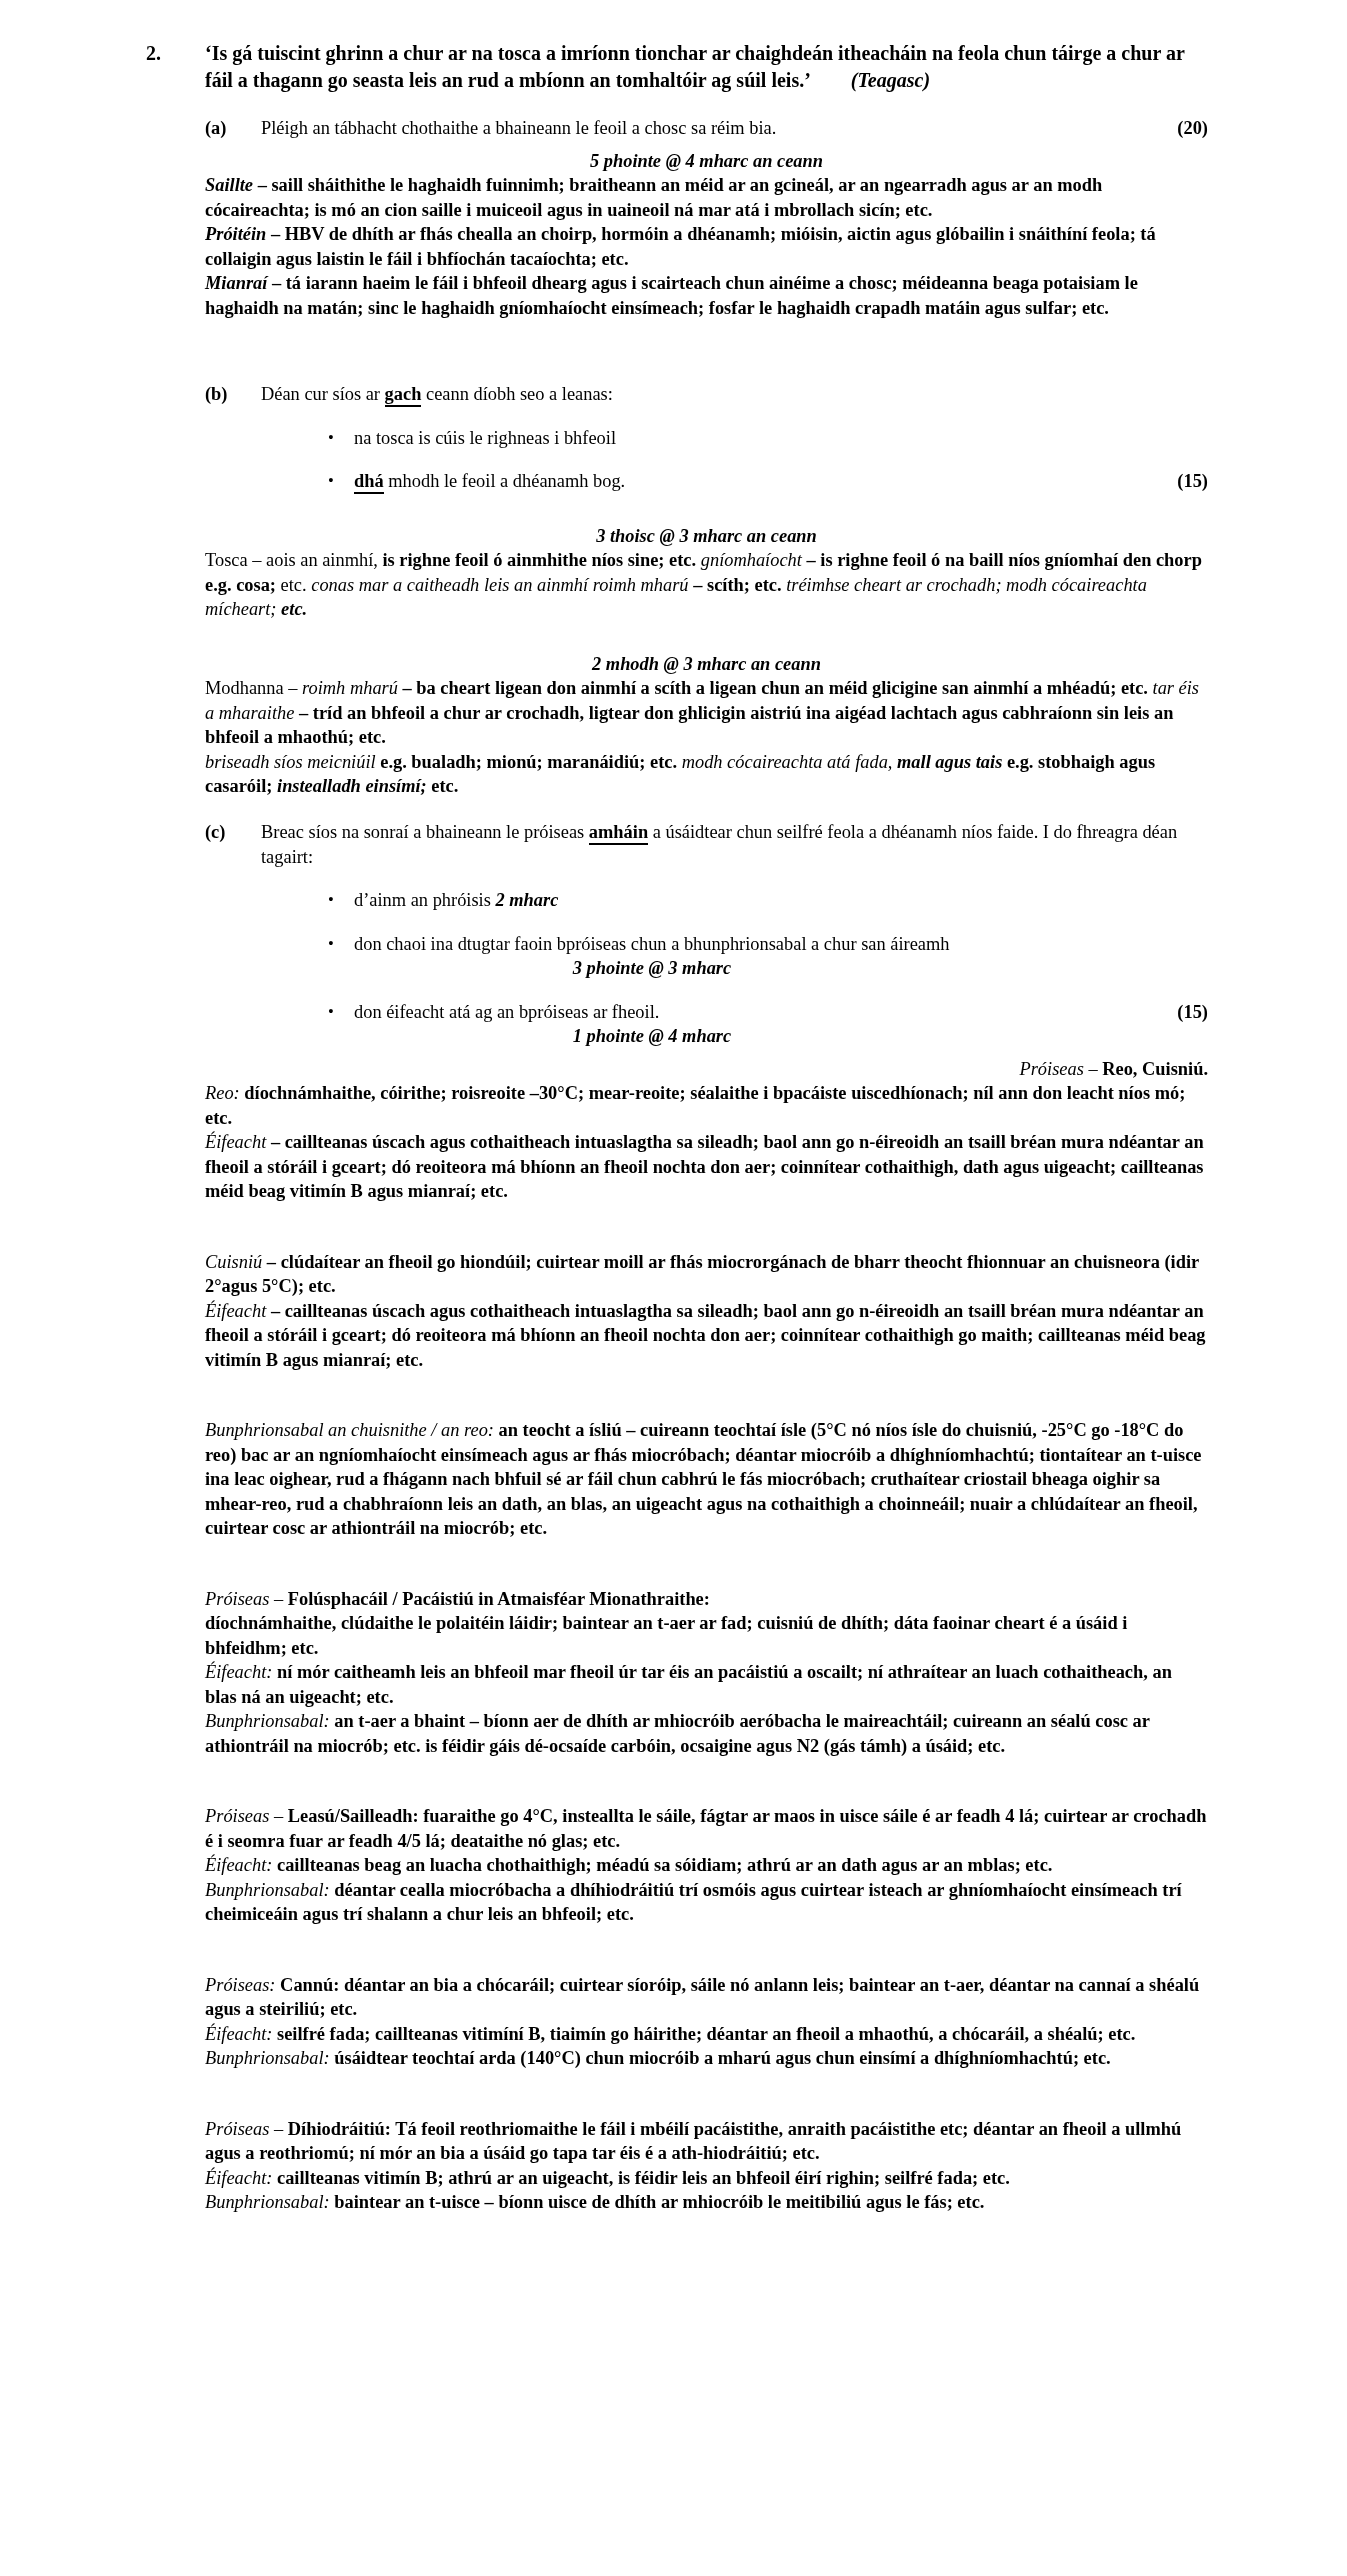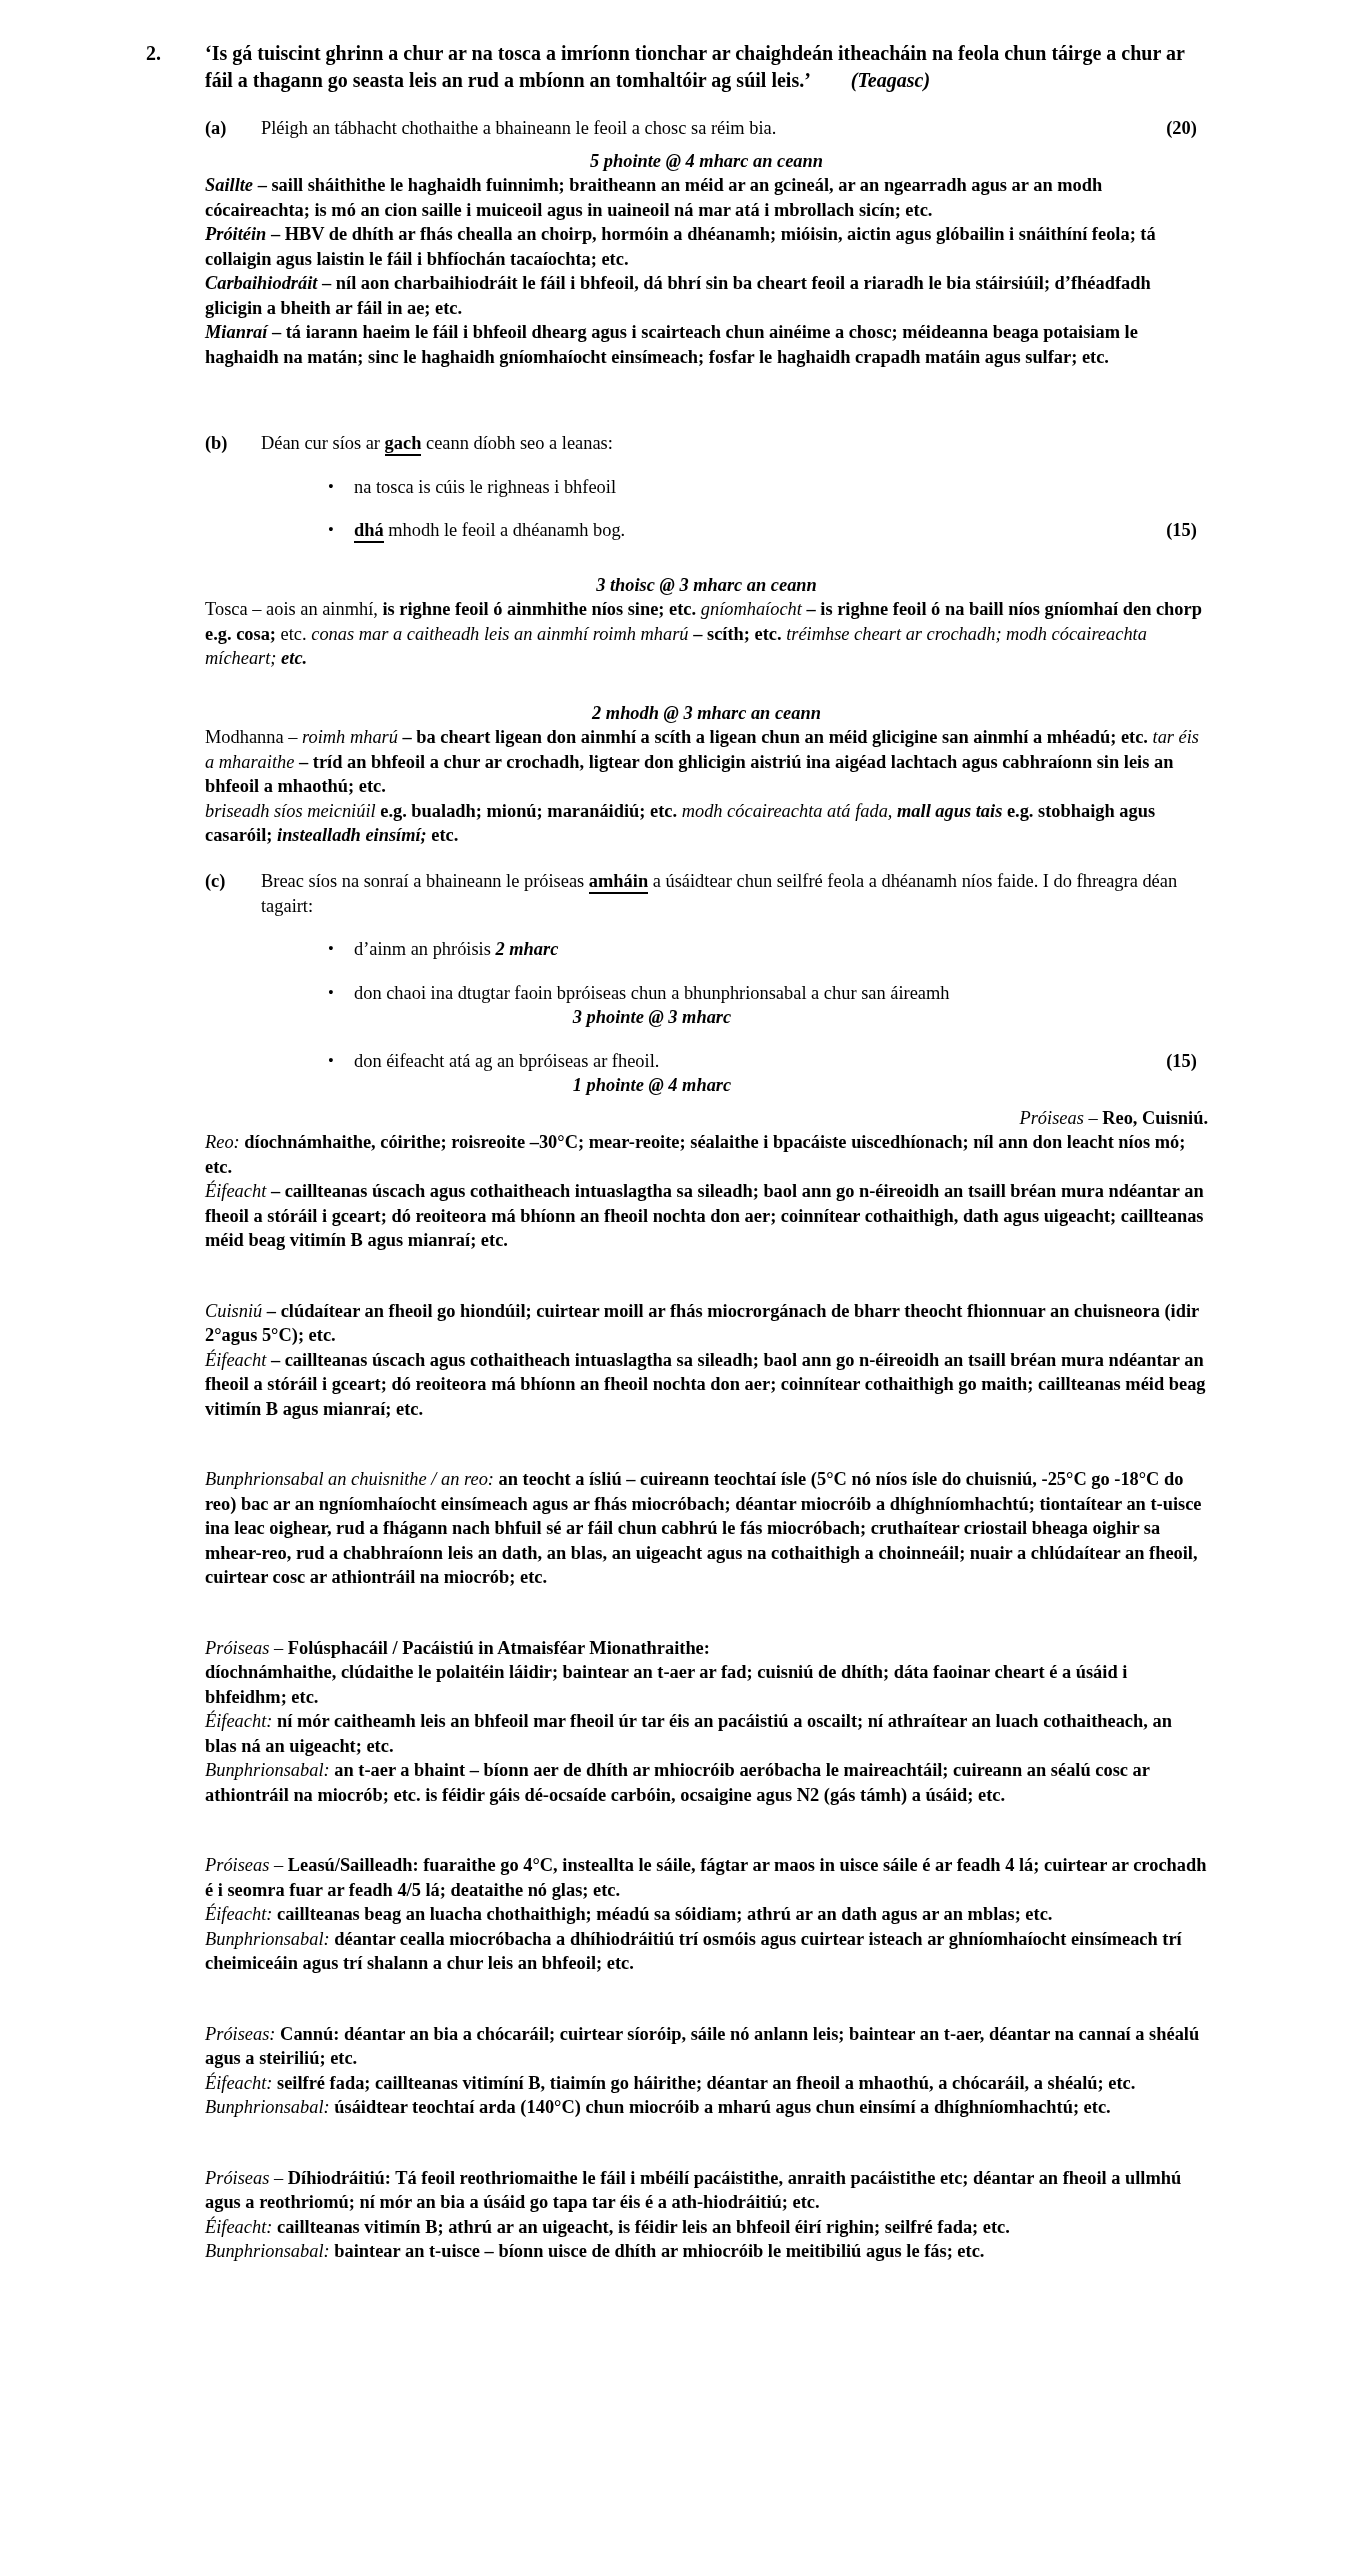--- a/index.html
+++ b/index.html
@@ -18,21 +18,21 @@
   .s-bu{font-weight:bold;border-bottom:2.2px solid #000;padding-bottom:1px;}
   .s-isp{font-style:italic;margin-left:40px;}
   
   .question{display:flex;font-size:20px;line-height:27px;font-weight:bold;width:980px;}
   .q-num{flex:0 0 59px;margin-left:-59px;}
   .q-text{flex:1;}
   .part{display:flex;margin-top:21.6px;align-items:flex-start;}
   .part.wide{margin-top:62px;}
   .part-marker{flex:0 0 56px;font-weight:bold;}
   .part-text{flex:1;}
-  .part-marks{flex:0 0 53px;margin-left:5.8px;font-weight:bold;text-align:center;}
+  .part-marks{flex:0 0 53px;margin-left:5.8px;font-weight:bold;text-align:right;}
   .heading{text-align:center;font-weight:bold;font-style:italic;margin-top:30px;}
   .heading.tight{margin-top:8.6px;}
   .bullet{display:flex;margin-top:19px;padding-left:123px;align-items:flex-start;}
   .bullet-dot{flex:0 0 26px;font-size:16.6px;}
   .bullet-text{flex:1;}
   .bullet-heading{width:894px;text-align:center;font-weight:bold;font-style:italic;}
   .para{margin:0;}
   .para.lead{margin-top:8px;text-align:right;}
   .gap{height:46px;}
 </style>
@@ -46,21 +46,20 @@
         <span class="q-text"><span class="s-b">‘Is gá tuiscint ghrinn a chur ar na tosca a imríonn tionchar ar chaighdeán itheacháin na feola chun táirge a chur ar fáil a thagann go seasta leis an rud a mbíonn an tomhaltóir ag súil leis.’</span><span class="s-isp">(Teagasc)</span></span>
       </div>
       <div class="part">
         <span class="part-marker">(a)</span>
         <span class="part-text"><span class="s-r">Pléigh an tábhacht chothaithe a bhaineann le feoil a chosc sa réim bia.</span></span>
         <span class="part-marks">(20)</span>
       </div>
       <div class="heading tight">5 phointe @ 4 mharc an ceann</div>
       <div class="para"><span class="s-bi">Saillte</span><span class="s-b"> – saill sháithithe le haghaidh fuinnimh; braitheann an méid ar an gcineál, ar an ngearradh agus ar an modh cócaireachta; is mó an cion saille i muiceoil agus in uaineoil ná mar atá i mbrollach sicín; etc.</span></div>
       <div class="para"><span class="s-bi">Próitéin</span><span class="s-b"> – HBV de dhíth ar fhás chealla an choirp, hormóin a dhéanamh; mióisin, aictin agus glóbailin i snáithíní feola; tá collaigin agus laistin le fáil i bhfíochán tacaíochta; etc.</span></div>
-      <div class="para"><span class="s-bi">Carbaihiodráit</span><span class="s-b"> – níl aon charbaihiodráit le fáil i bhfeoil, dá bhrí sin ba cheart feoil a riaradh le bia stáirsiúil; d’fhéadfadh glicigin a bheith ar fáil in ae; etc.</span></div>
       <div class="para"><span class="s-bi">Mianraí</span><span class="s-b"> – tá iarann haeim le fáil i bhfeoil dhearg agus i scairteach chun ainéime a chosc; méideanna beaga potaisiam le haghaidh na matán; sinc le haghaidh gníomhaíocht einsímeach; fosfar le haghaidh crapadh matáin agus sulfar; etc.</span></div>
       <div class="part wide">
         <span class="part-marker">(b)</span>
         <span class="part-text"><span class="s-r">Déan cur síos ar </span><span class="s-bu">gach</span><span class="s-r"> ceann díobh seo a leanas:</span></span>
       </div>
       <div class="bullet">
         <span class="bullet-dot">•</span>
         <span class="bullet-text"><span class="s-r">na tosca is cúis le righneas i bhfeoil</span></span>
       </div>
       <div class="bullet">

